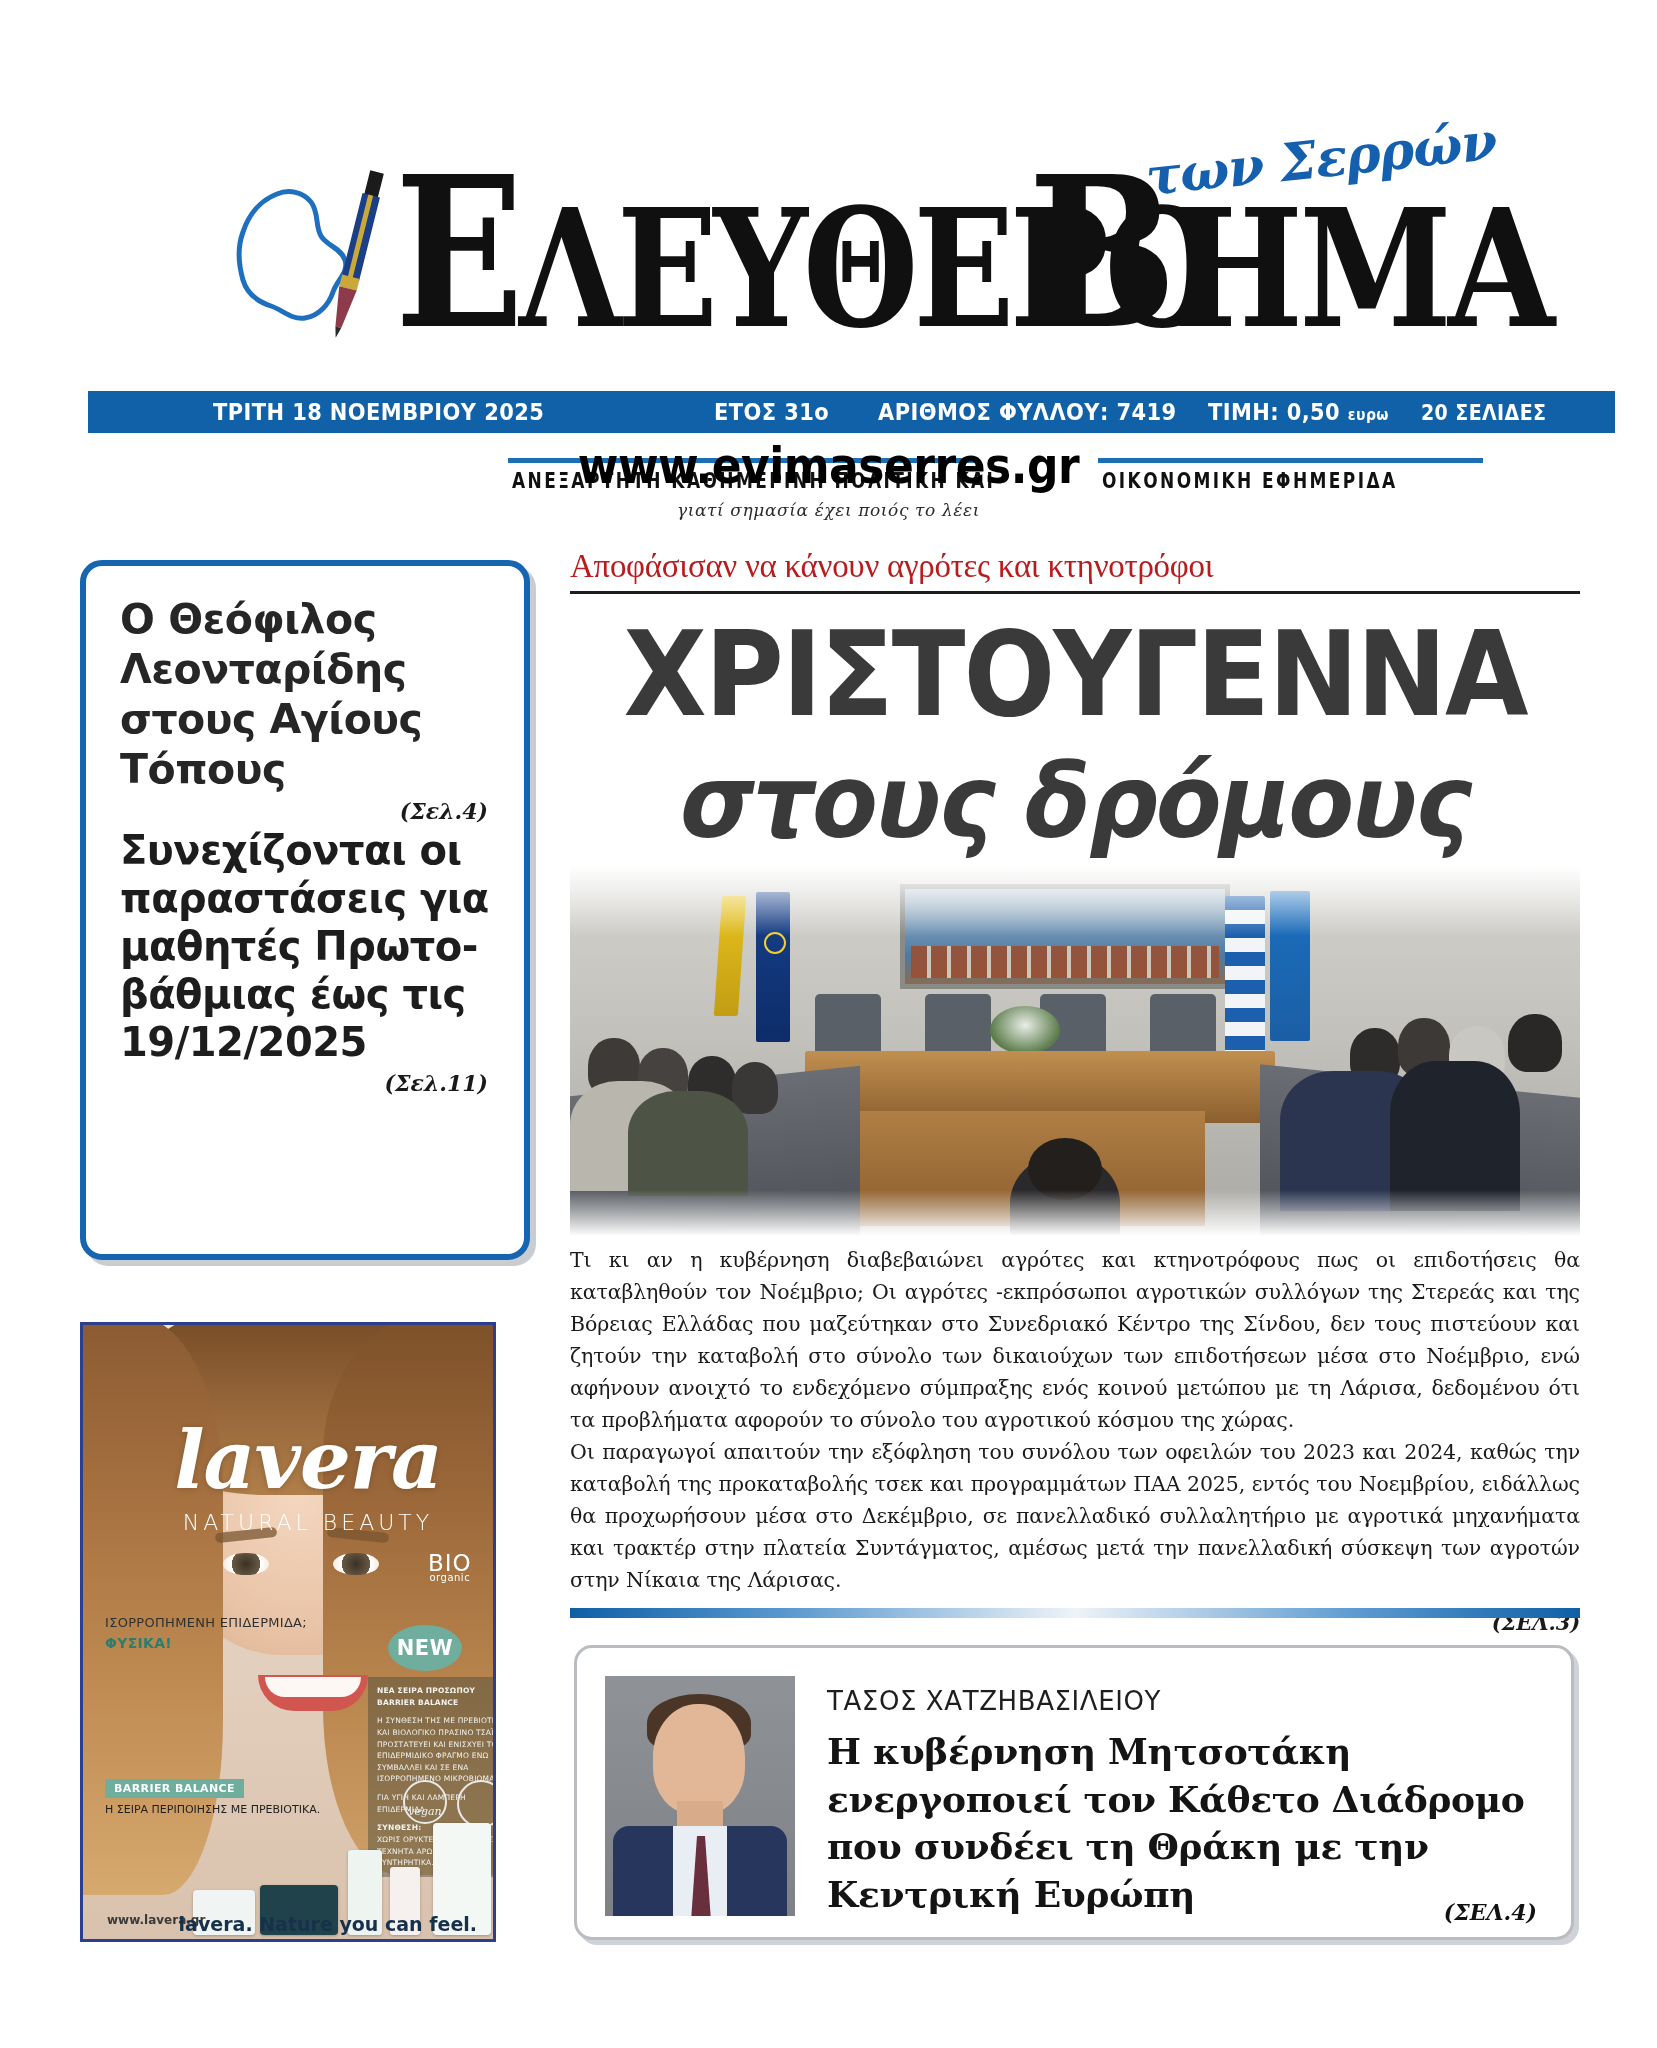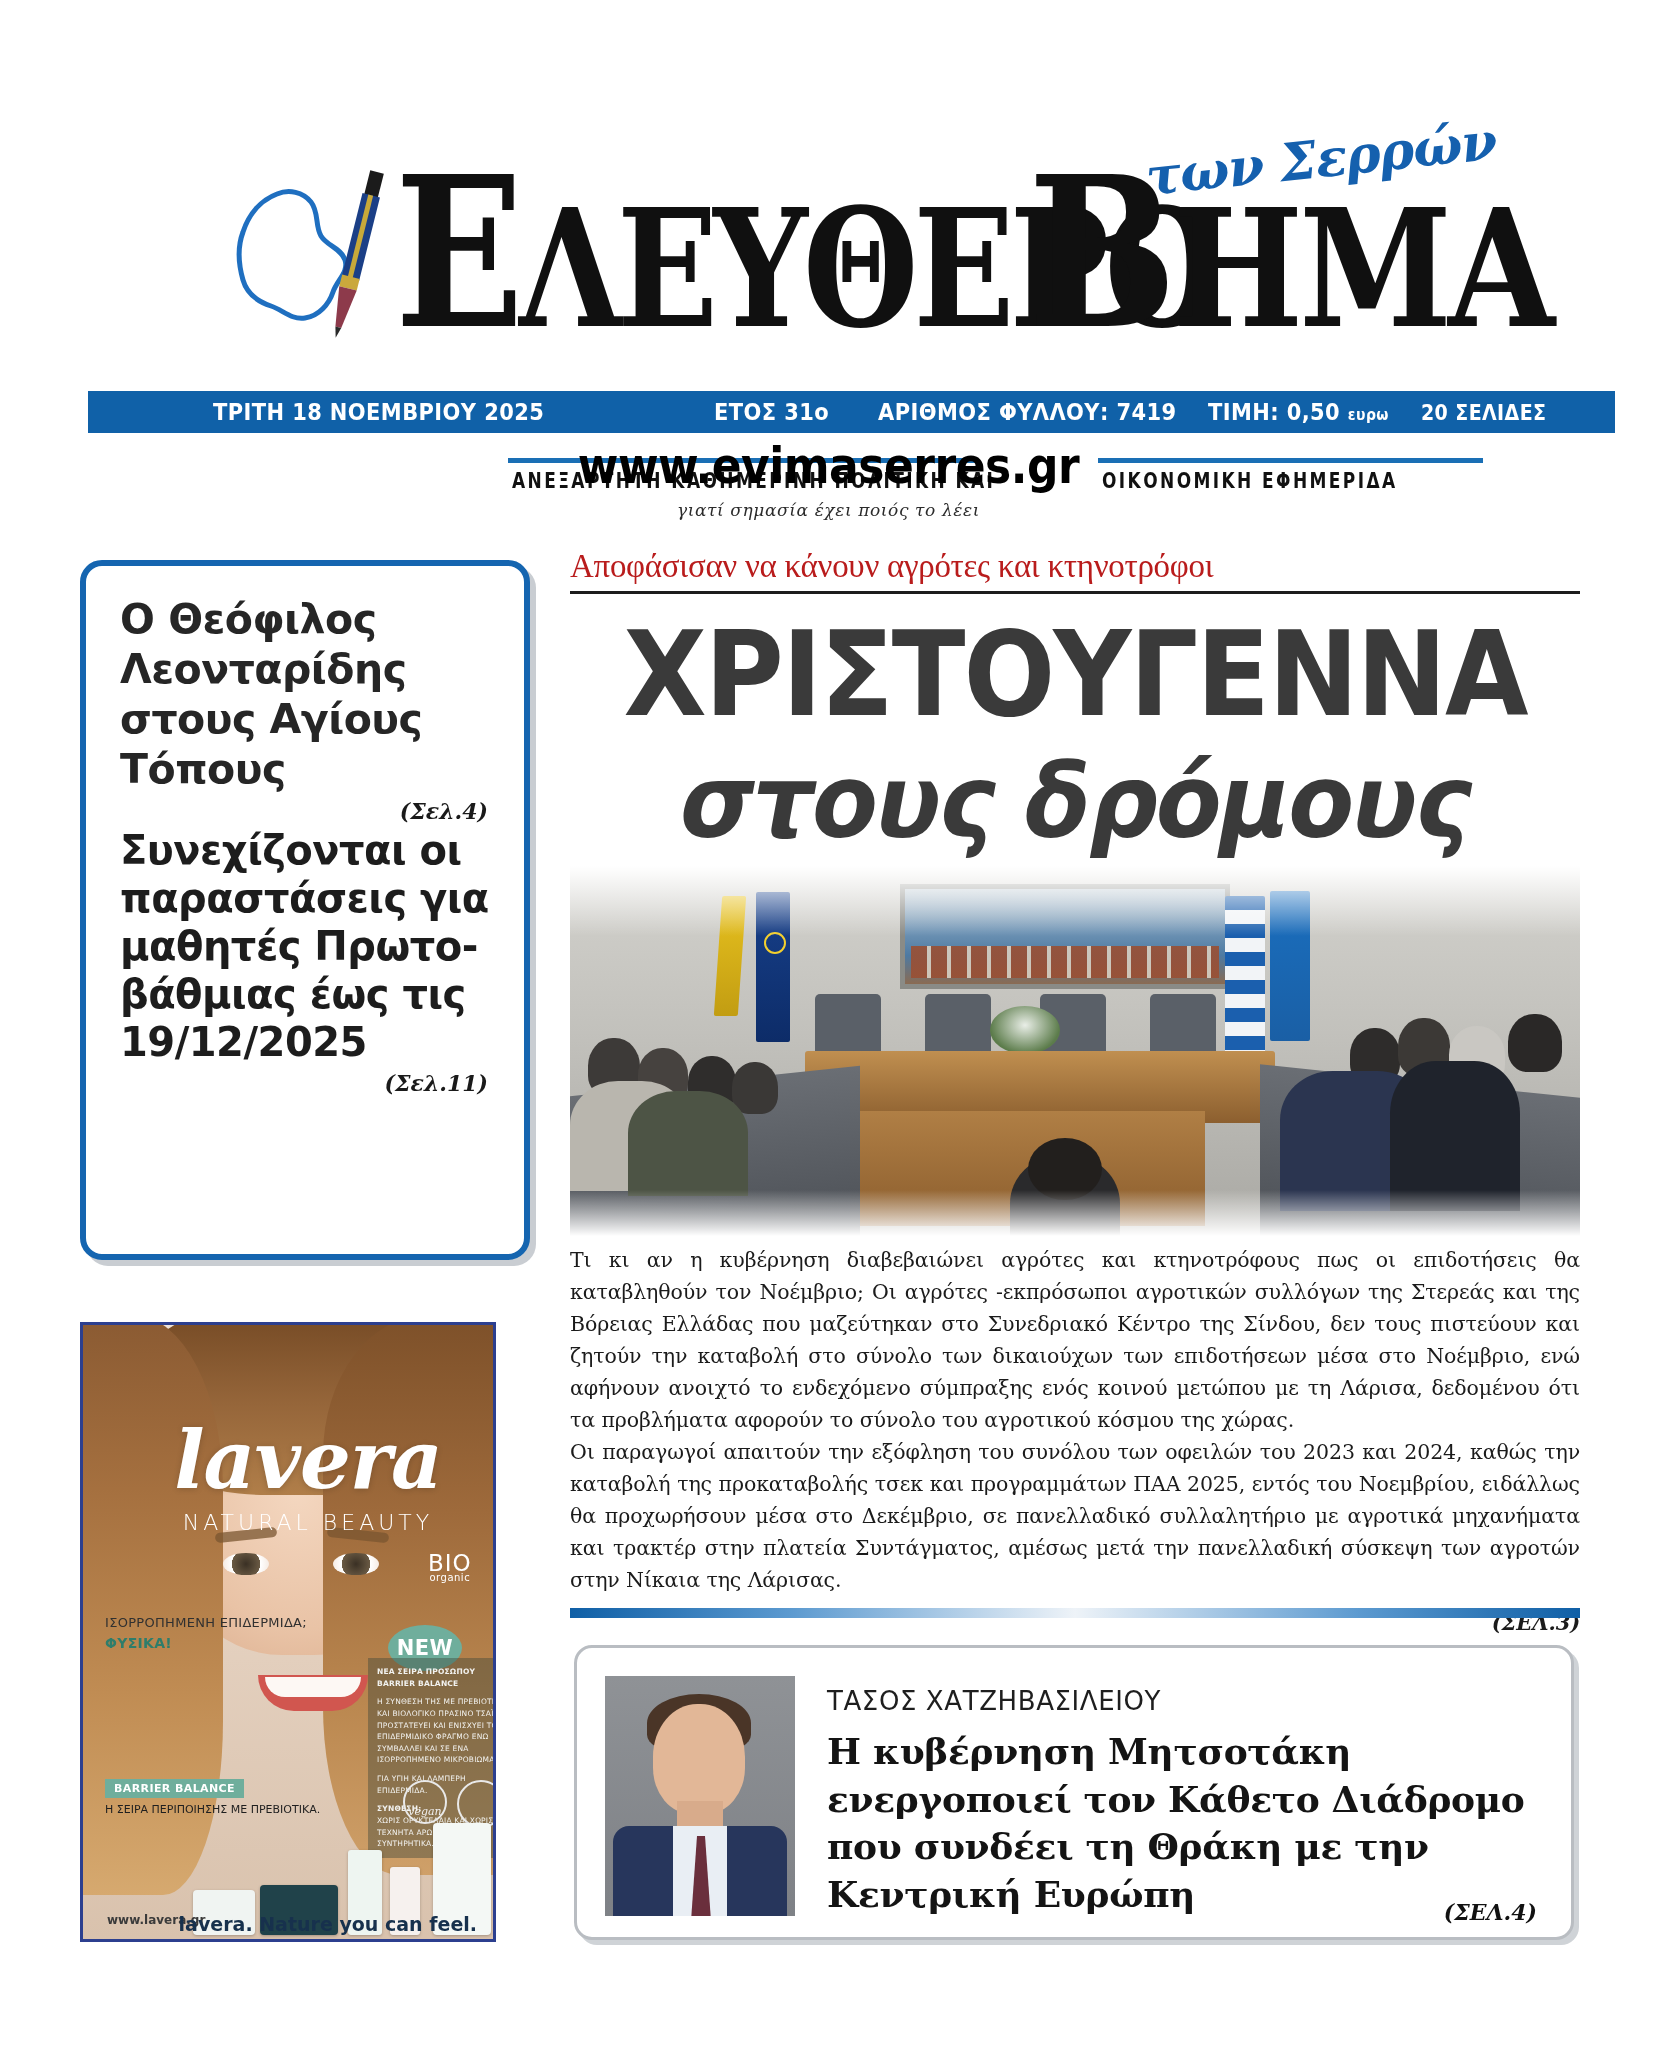--- a/index.html
+++ b/index.html
@@ -189,21 +189,21 @@
     font-weight:700;font-size:14px;color:#2e7d6b;letter-spacing:.3px;
   }
   .new-badge{
     position:absolute;left:305px;top:300px;width:74px;height:46px;
     border-radius:50%;background:#6fae9c;color:#fff;
     display:flex;align-items:center;justify-content:center;
     font-family:"DejaVu Sans","Liberation Sans",sans-serif;
     font-weight:700;font-size:21px;letter-spacing:.5px;
   }
   .ad-copy{
-    position:absolute;left:285px;top:333px;width:132px;
+    position:absolute;left:285px;top:352px;width:132px;
     background:rgba(60,70,58,.42);padding:8px 9px;
     font-family:"DejaVu Sans","Liberation Sans",sans-serif;
     font-size:7.5px;line-height:1.55;color:#f2f2ef;letter-spacing:.2px;
   }
   .ad-copy b{font-weight:700;display:block;}
   .ad-copy .gap{display:block;height:7px;}
   .ad-barrier{
     position:absolute;left:22px;top:452px;
     font-family:"DejaVu Sans","Liberation Sans",sans-serif;
   }

